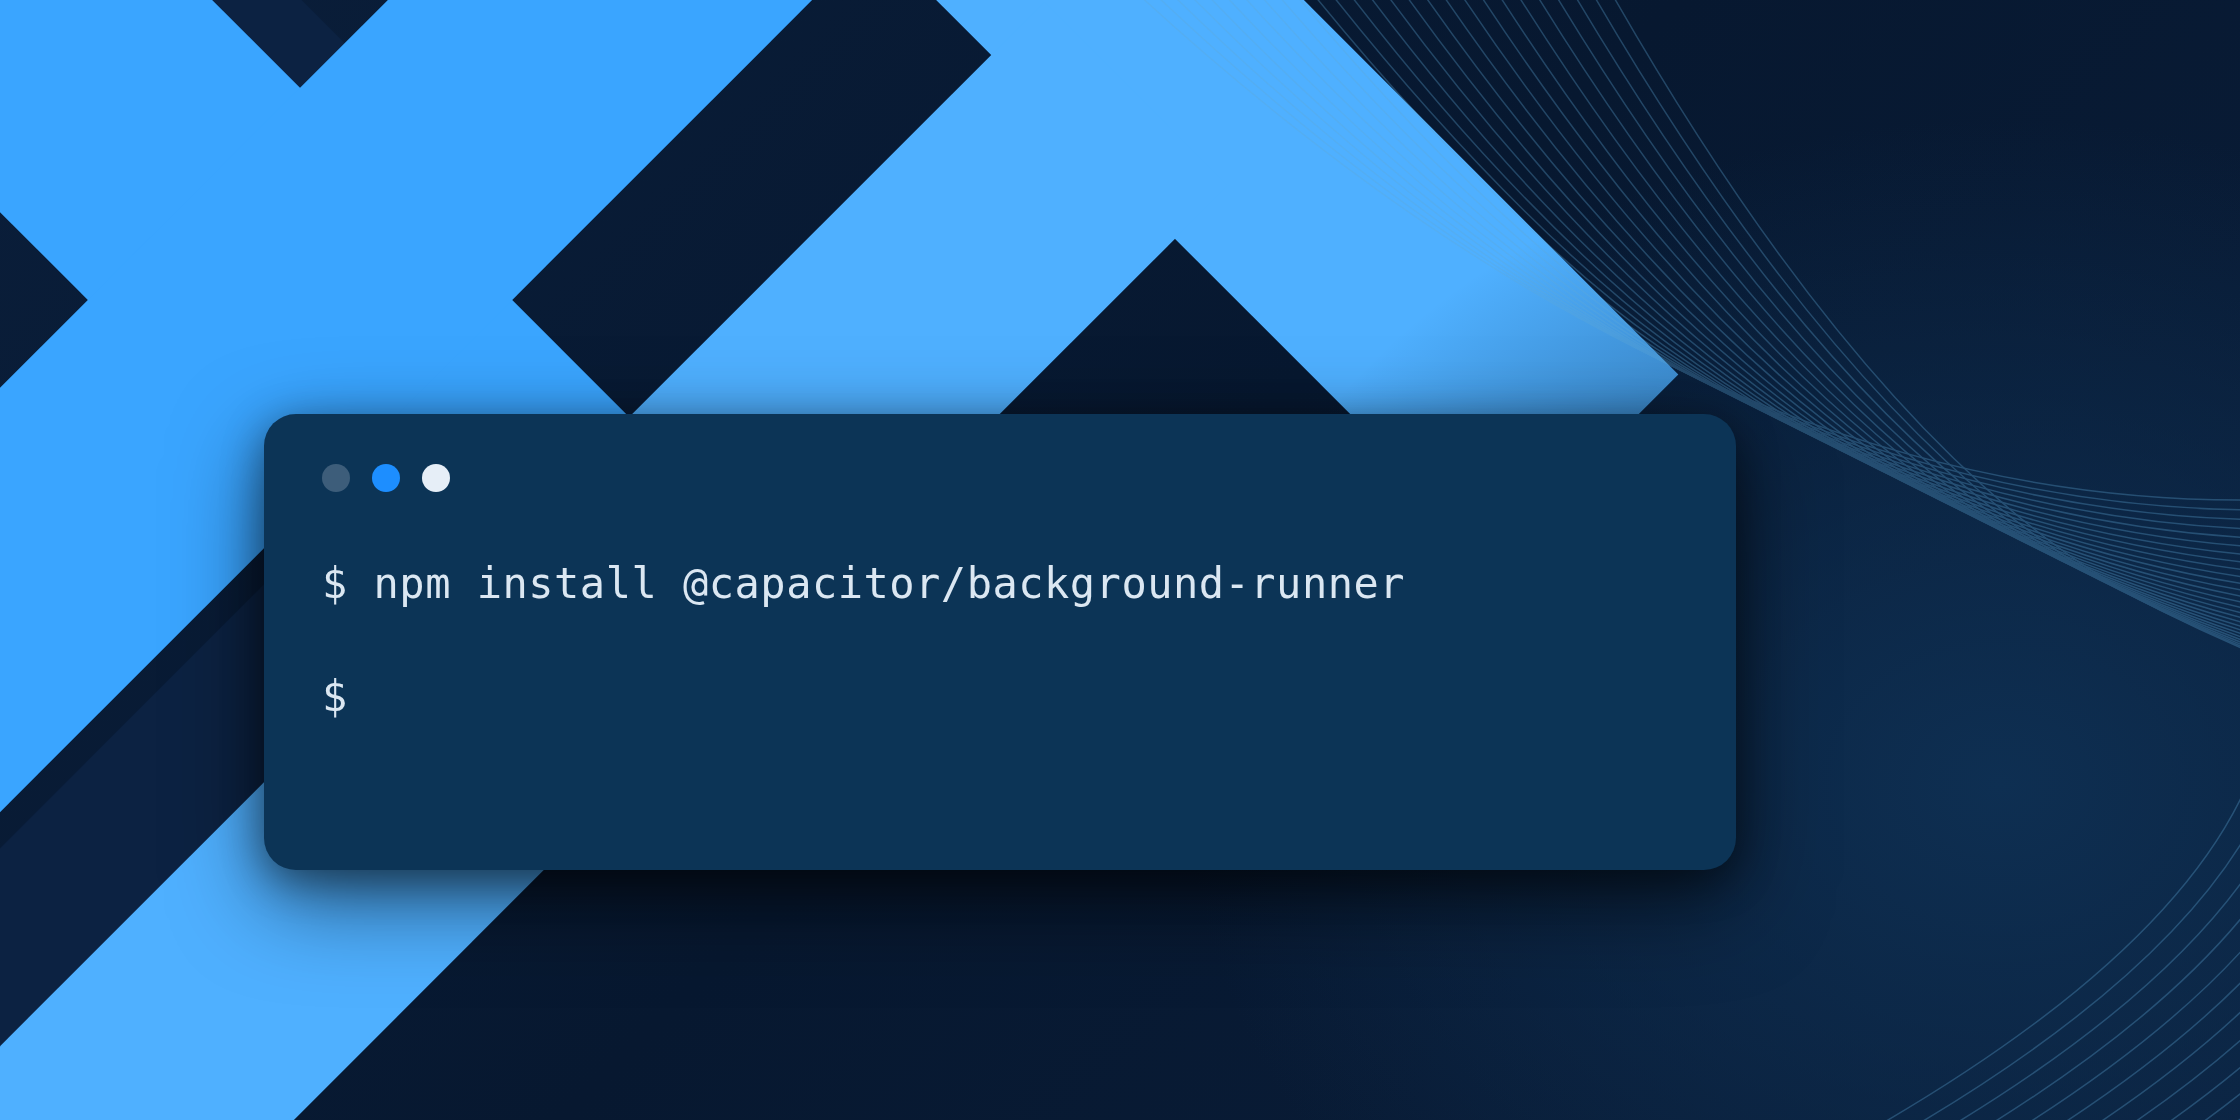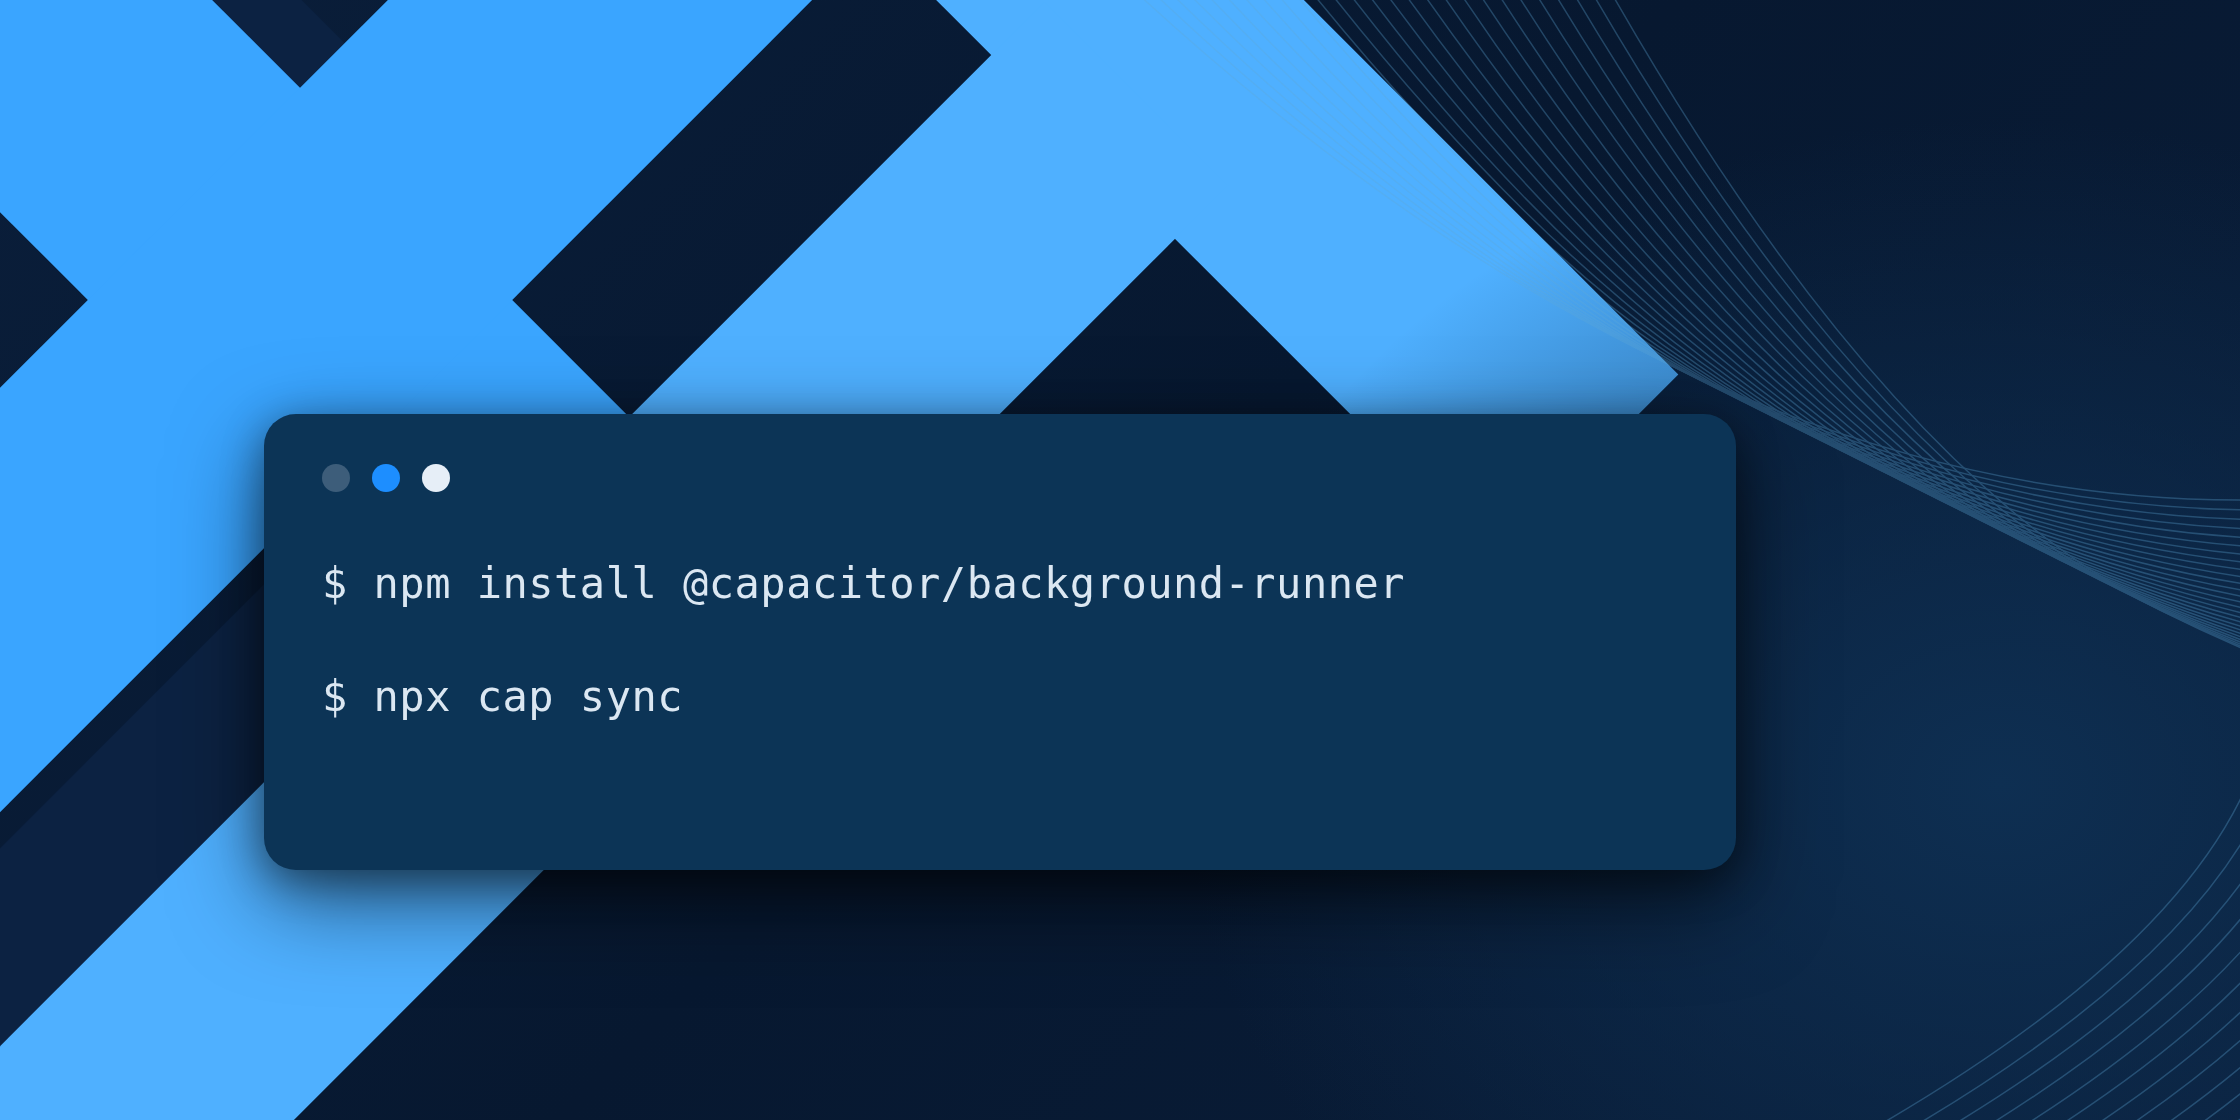--- a/index.html
+++ b/index.html
@@ -199,16 +199,16 @@
   <div class="titlebar">
     <div class="dot dot-1"></div>
     <div class="dot dot-2"></div>
     <div class="dot dot-3"></div>
   </div>
   <div class="terminal-body">
     <div class="command-line">
       <span class="prompt">$ </span><span class="cmd">npm install @capacitor/background-runner</span>
     </div>
     <div class="command-line">
-      <span class="prompt">$ </span><span class="cmd">npx cap sync</span>
+      <span class="prompt">$ </span>
     </div>
   </div>
 </div>
 
 </body></html>

